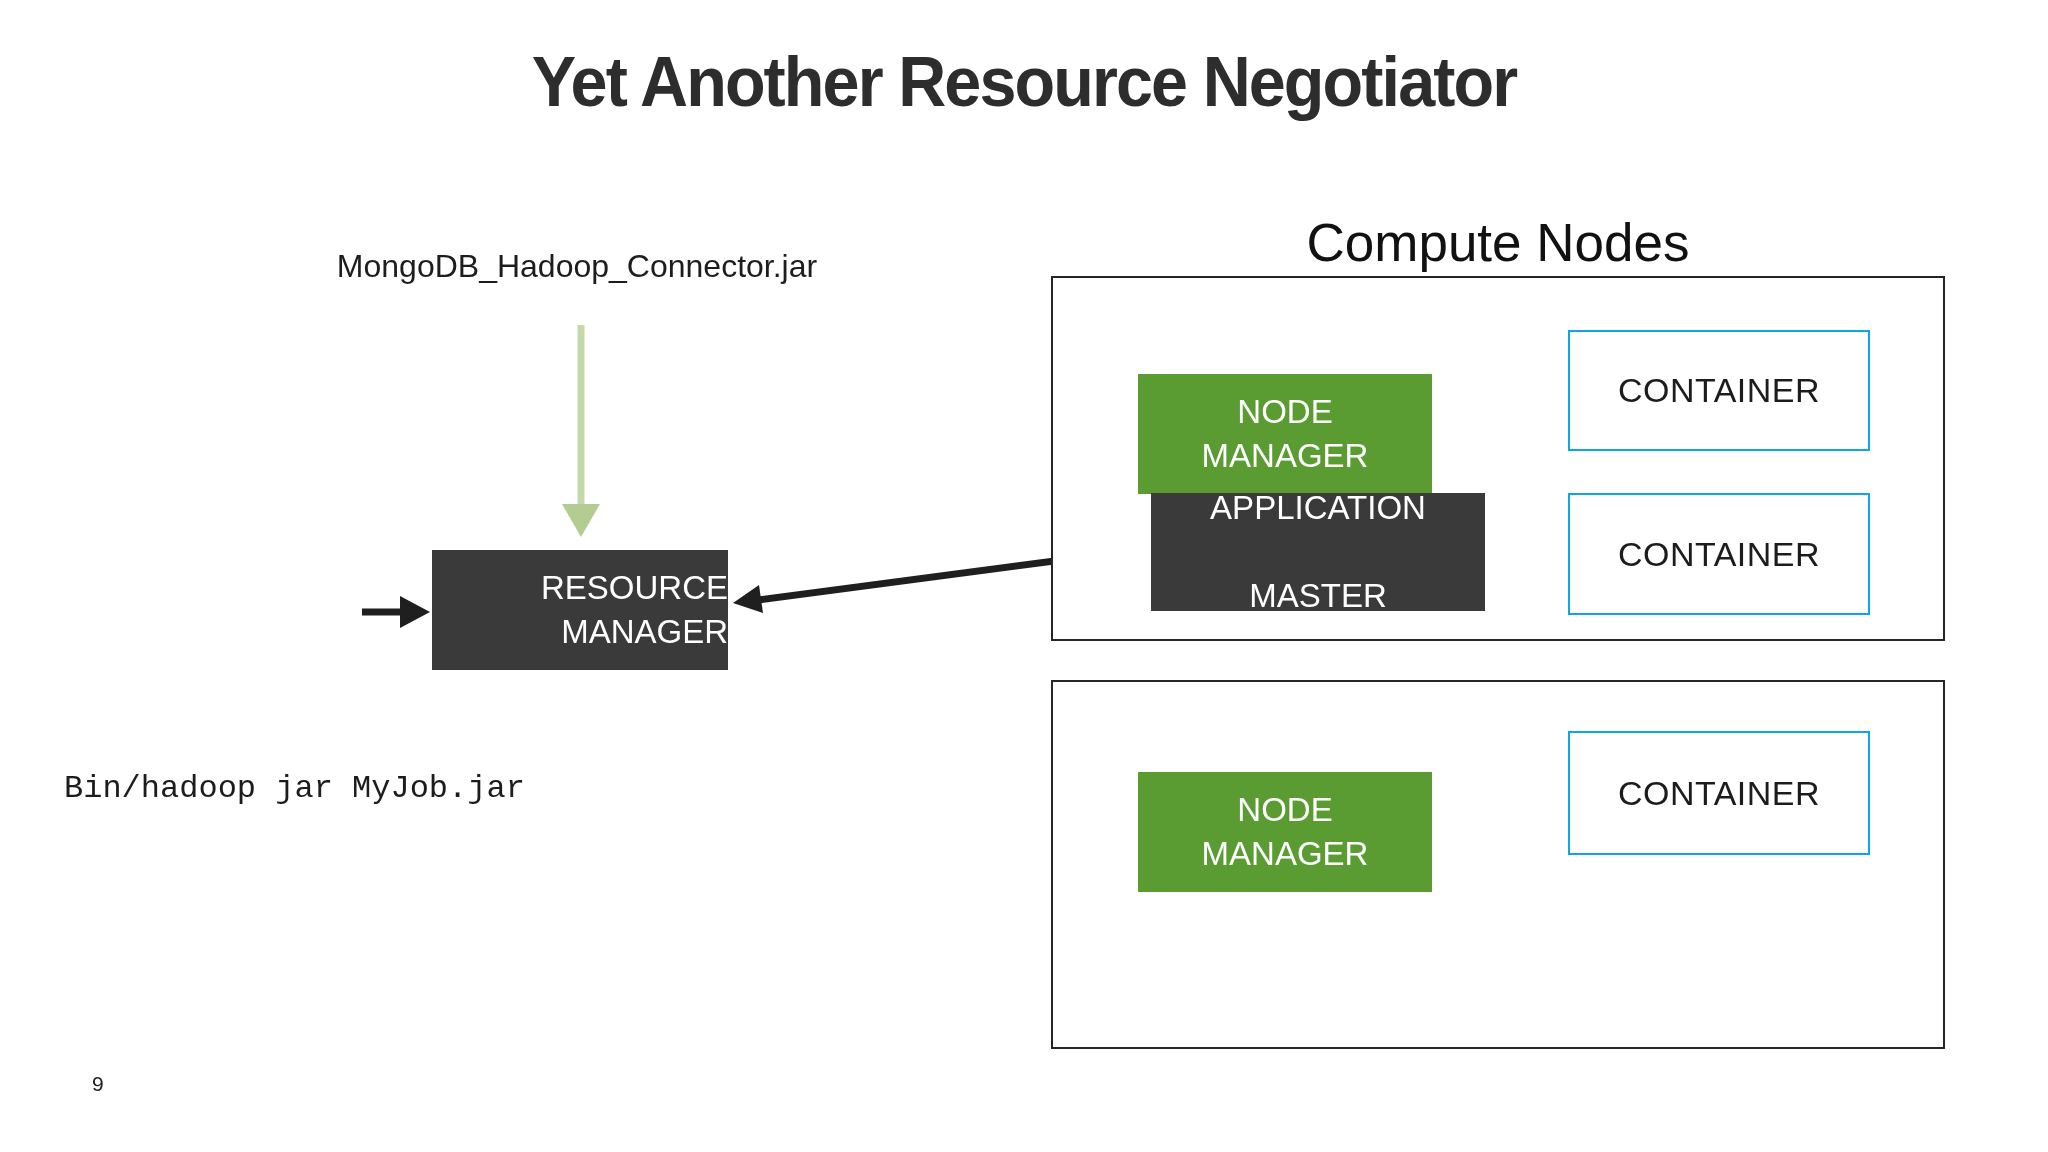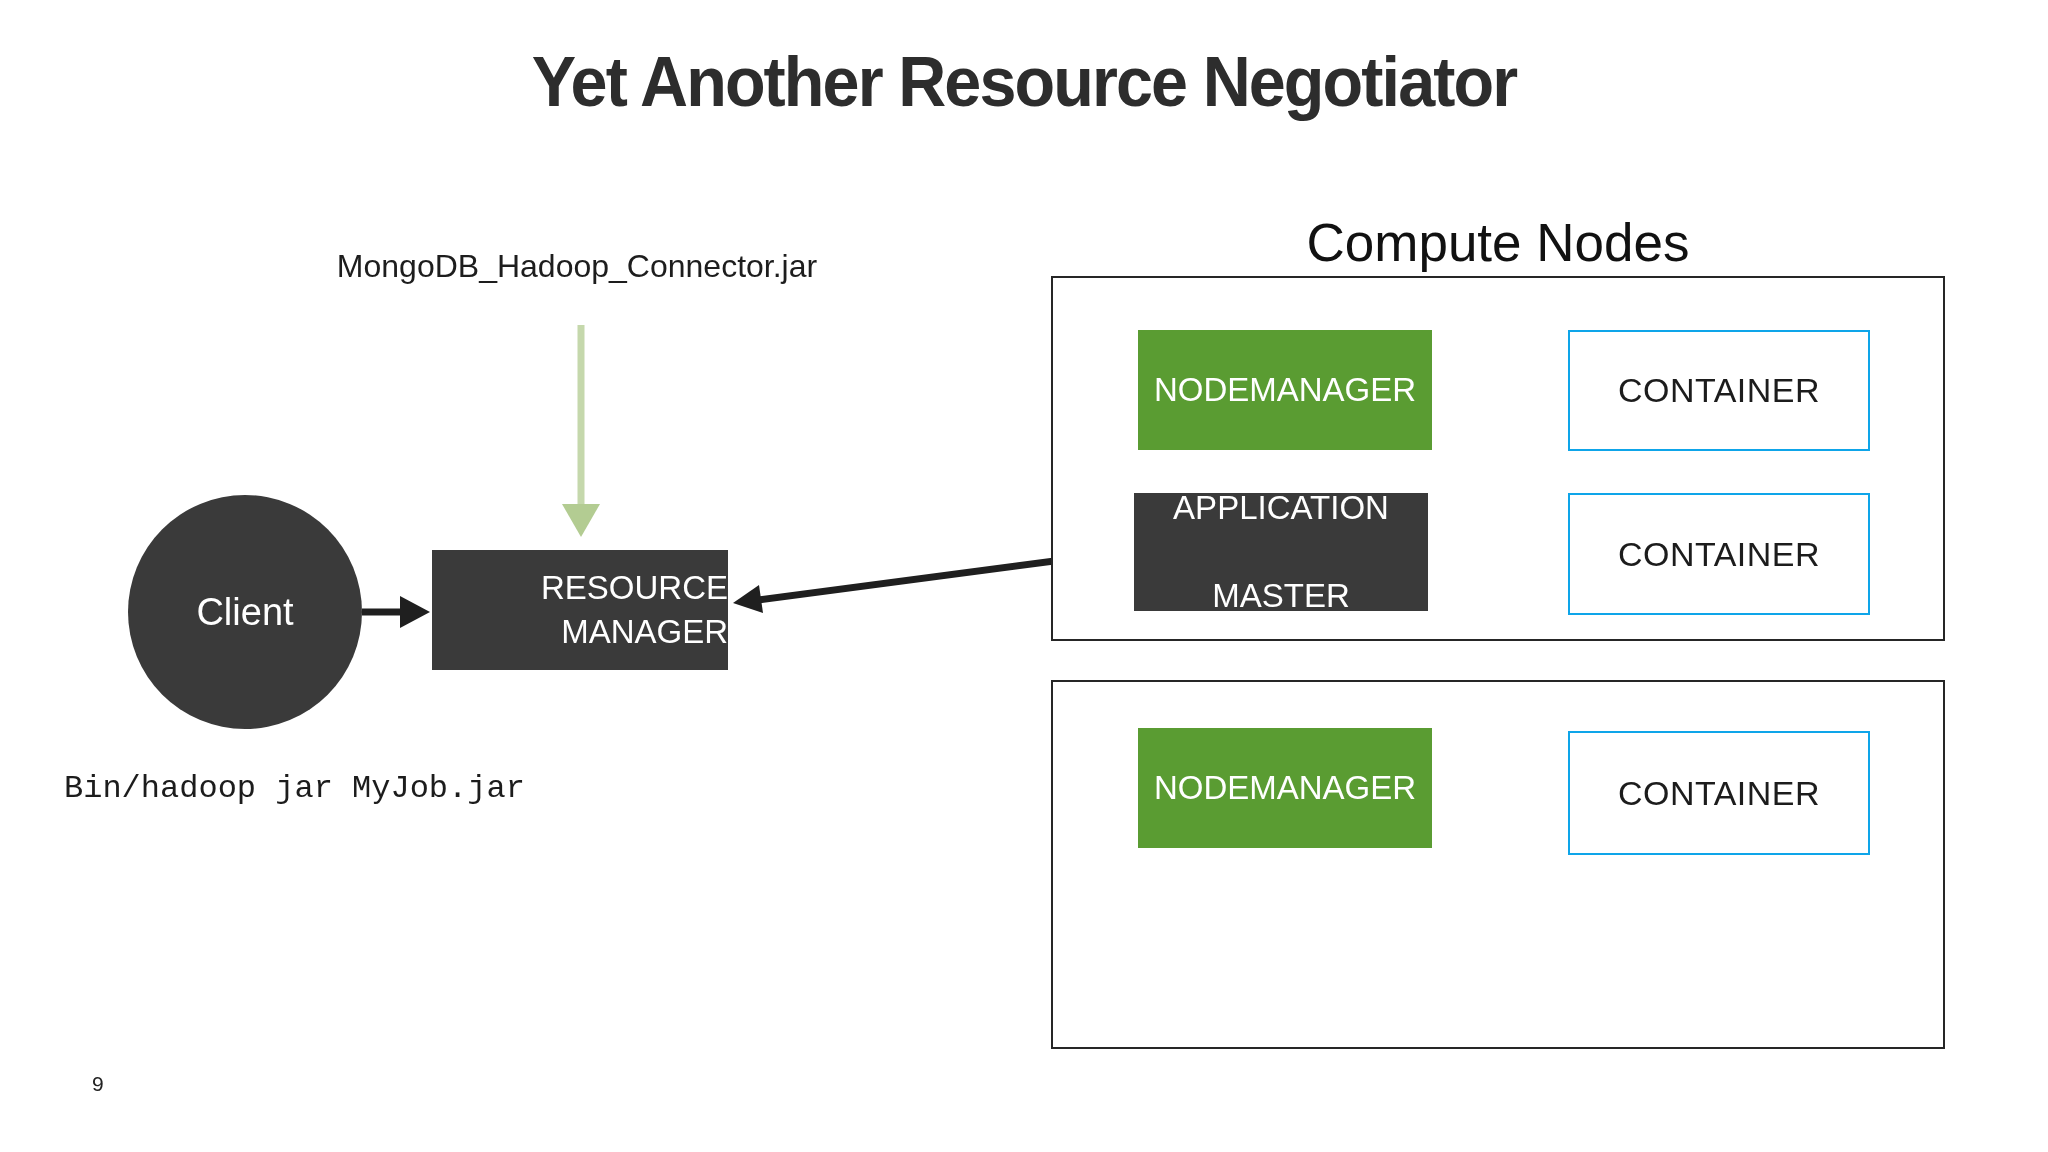--- a/index.html
+++ b/index.html
@@ -55,25 +55,26 @@
     color: #ffffff;
     display: flex; flex-direction: column;
     align-items: center; justify-content: center;
     text-align: center;
     font-size: 33px;
     line-height: 1.32;
   }
   .green-box {
     background: #5a9c32;
     color: #ffffff;
-    display: flex; flex-direction: row;
+    display: flex; flex-direction: column;
     align-items: center; justify-content: center;
     text-align: left;
     font-size: 33px;
     line-height: 1.32;
+    margin-top: 44px;
   }
   .outline-box {
     background: #ffffff;
     border: 2px solid #0ea5e9;
     color: #1c1c1c;
     display: flex; align-items: center; justify-content: center;
     text-align: center;
     font-size: 34px;
     letter-spacing: 0.5px;
   }
@@ -102,21 +103,21 @@
     background: #ffffff;
     border: 2px solid #262626;
     box-sizing: border-box;
   }
   #compute-panel-1 { top: 276px; height: 365px; }
   #compute-panel-2 { top: 680px; height: 369px; }
 
   .compute-panel .inner { position: absolute; }
   .nm-1   { left: 85px;  top: 52px;  width: 294px; height: 120px; }
   .cont-1 { left: 515px; top: 52px;  width: 298px; height: 117px; }
-  .am-1   { left: 81px;  top: 215px; width: 294px; height: 118px; gap: 44px; }
+  .am-1   { left: 98px;  top: 215px; width: 334px; height: 118px; gap: 44px; }
   .cont-2 { left: 515px; top: 215px; width: 298px; height: 118px; }
   .nm-2   { left: 85px;  top: 46px;  width: 294px; height: 120px; }
   .cont-3 { left: 515px; top: 49px;  width: 298px; height: 120px; }
 
   
   .command-text {
     position: absolute;
     left: 64px; top: 770px;
     font-family: "Liberation Mono", monospace;
     font-size: 32px;
@@ -174,23 +175,20 @@
       <polygon points="430,612 400,596 400,628" fill="#1f1f1f"></polygon>
     </g>
 
     <g>
       <line x1="758" y1="600" x2="1108" y2="554" stroke-width="7" stroke="#1f1f1f"></line>
       <polygon points="733,603 763,613 759,585" fill="#1f1f1f"></polygon>
       <polygon points="1132,551 1106,569 1102,541" fill="#1f1f1f"></polygon>
     </g>
   </svg>
 
-  <div class="client-node">
-    <span>Client</span>
-  </div>
 
   <div class="dark-box rm-box">
     <span>RESOURCE</span>
     <span>MANAGER</span>
   </div>
 
   <div class="compute-heading">Compute Nodes</div>
 
   <div id="compute-panel-1" class="compute-panel">
     <div class="inner green-box nm-1">

